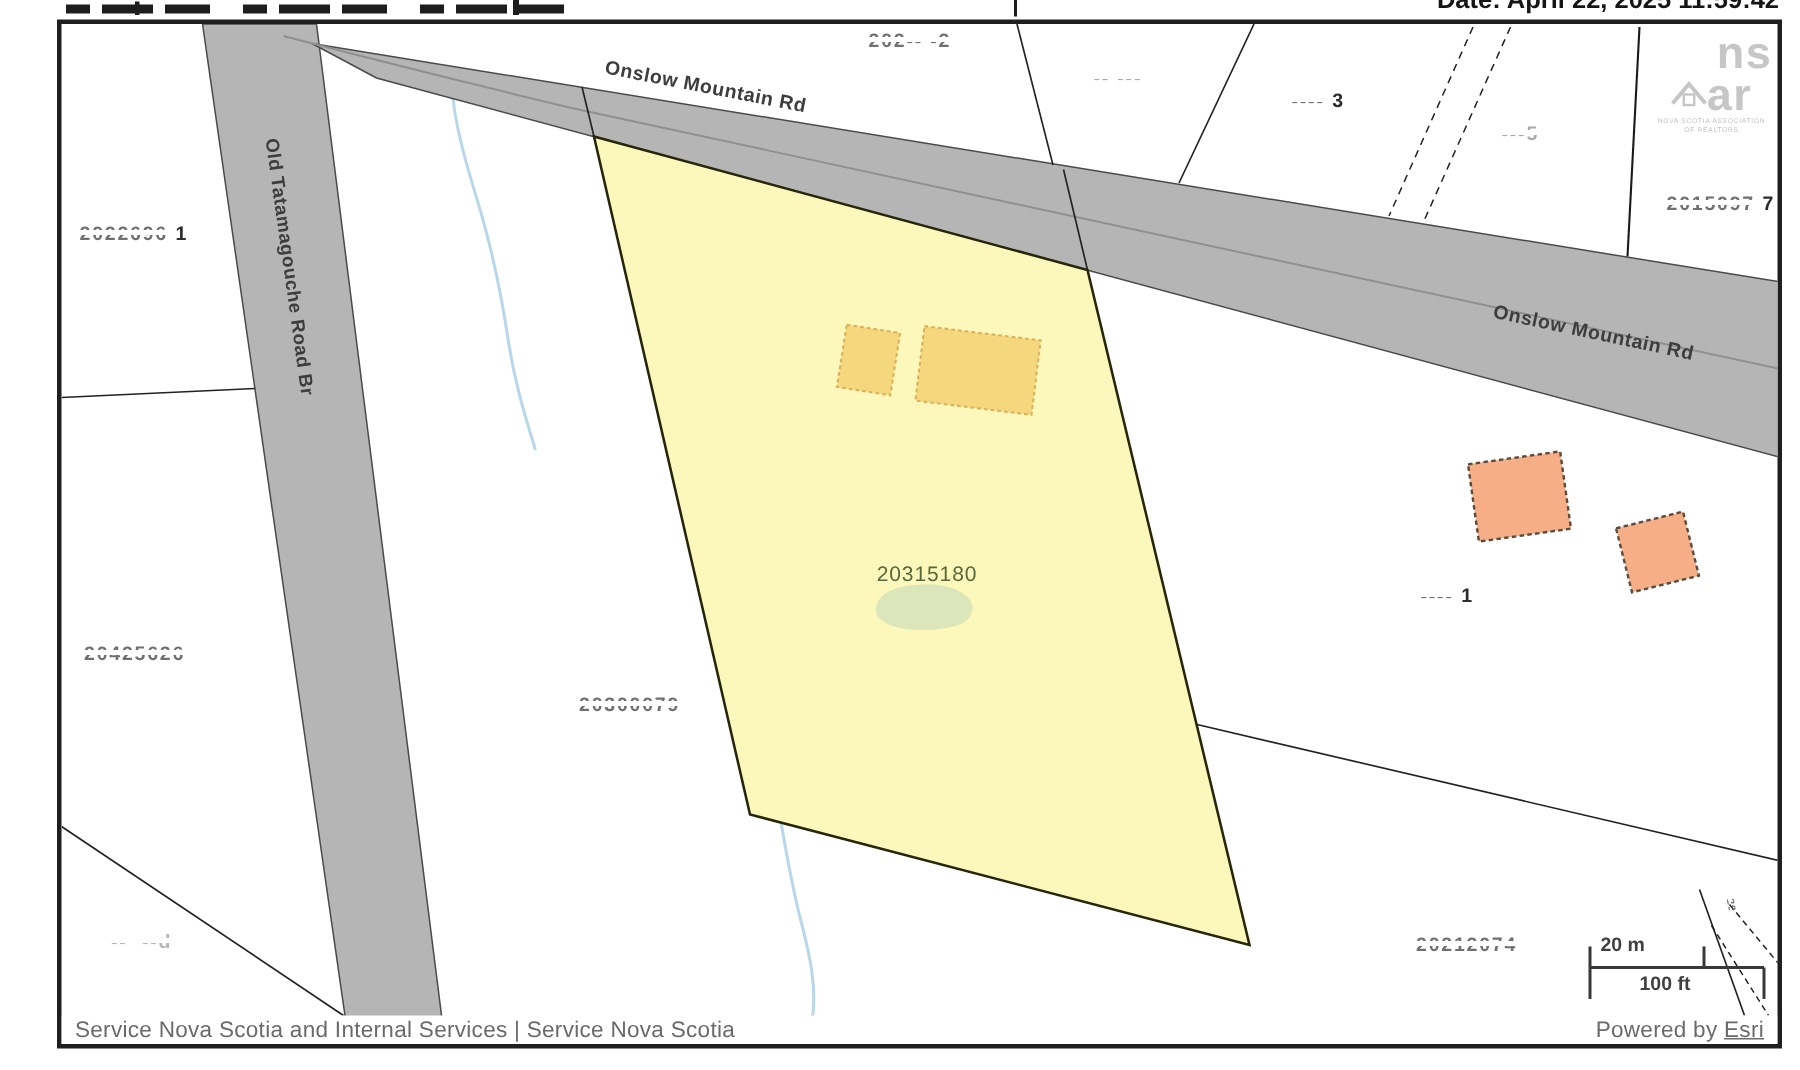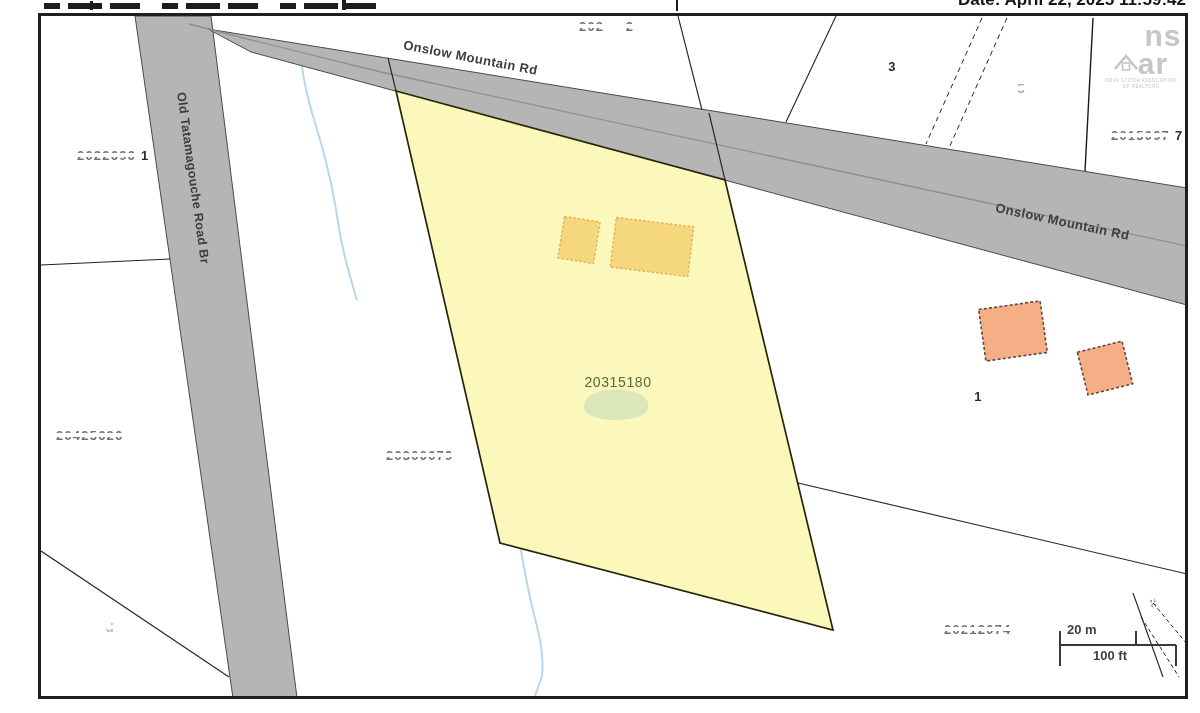--- a/index.html
+++ b/index.html
@@ -92,31 +92,31 @@
       <path d="M 1135,629 L 1135,650"></path>
     </g>
   </svg>
 
   <div class="abs roadlbl" style="left:352px;top:34px;width:155px;transform:rotate(11deg);">Onslow Mountain Rd</div>
   <div class="abs roadlbl" style="left:944px;top:198px;width:155px;transform:rotate(12deg);">Onslow Mountain Rd</div>
   <div class="abs roadlbl" style="left:57px;top:155px;width:190px;font-size:12.5px;transform:rotate(82deg);">Old Tatamagouche Road Br</div>
 
   <div class="abs" id="pid-label" style="left:522px;top:334px;width:110px;">20315180</div>
 
-  <div class="abs deg-wrap" style="left:12px;top:132px;margin-left:24px;">
+  <div class="abs deg-wrap" style="left:12px;top:132px;">
     <span class="deg">2022696</span>
     <span class="deg-suffix">1</span>
   </div>
   <div class="abs deg-wrap" style="left:15px;top:412px;text-align:right;">
     <span class="deg">20425626</span>
   </div>
   <div class="abs deg-wrap" style="left:33px;top:604px;opacity:.5;">
     <span class="deg">--  --d</span>
   </div>
-  <div class="abs deg-wrap" style="left:345px;top:432px;">
+  <div class="abs deg-wrap" style="left:345px;top:446px;">
     <span class="deg">20300079</span>
   </div>
   <div class="abs deg-wrap" style="left:538px;top:3px;text-align:right;">
     <span class="deg">202-- -2</span>
   </div>
   <div class="abs deg-wrap" style="left:688px;top:28px;opacity:.6;">
     <span class="deg">-- ---</span>
   </div>
   <div class="abs deg-wrap" style="left:820px;top:43px;">
     <span class="deg">----</span>
@@ -145,14 +145,18 @@
       <path d="M2 19 L13 6 L24 19" fill="none" stroke="#c6c6c6" stroke-width="2.6"></path>
       <rect x="9.5" y="13" width="7" height="7" fill="none" stroke="#c6c6c6" stroke-width="1.6"></rect>
     </svg><span class="word" style="vertical-align:top;">ar</span>
     <div class="cap">NOVA SCOTIA ASSOCIATION</div>
     <div class="cap">OF REALTORS</div>
   </div>
 
   <div class="abs scaletxt" style="left:1026px;top:606px;">20 m</div>
   <div class="abs scaletxt" style="left:1026px;top:632px;margin-left:26px;">100 ft</div>
 
+  <div class="abs" id="attrib">
+    <span class="t">Service Nova Scotia and Internal Services | Service Nova Scotia</span>
+    <span class="t"><span>Powered by </span><a href="#">Esri</a></span>
+  </div>
 
 </div>
 
 </body></html>

